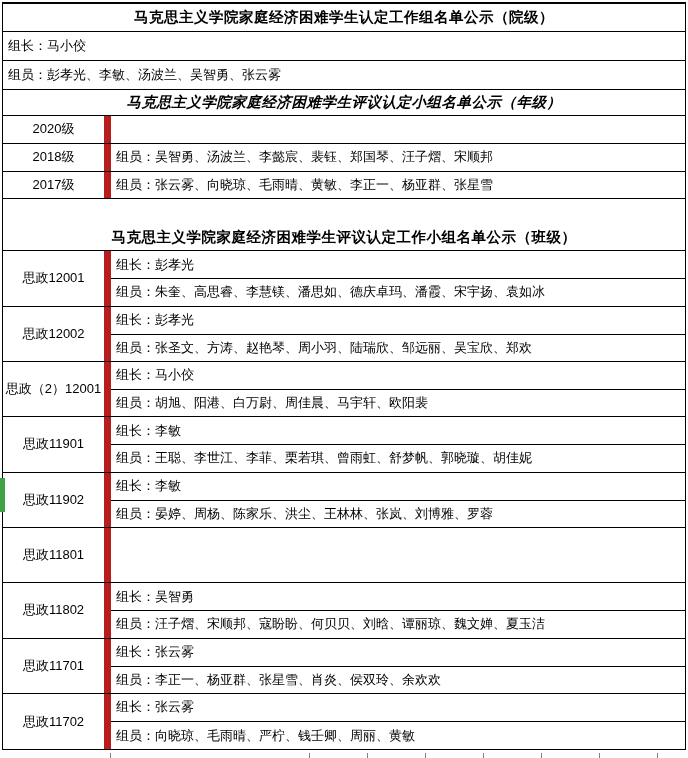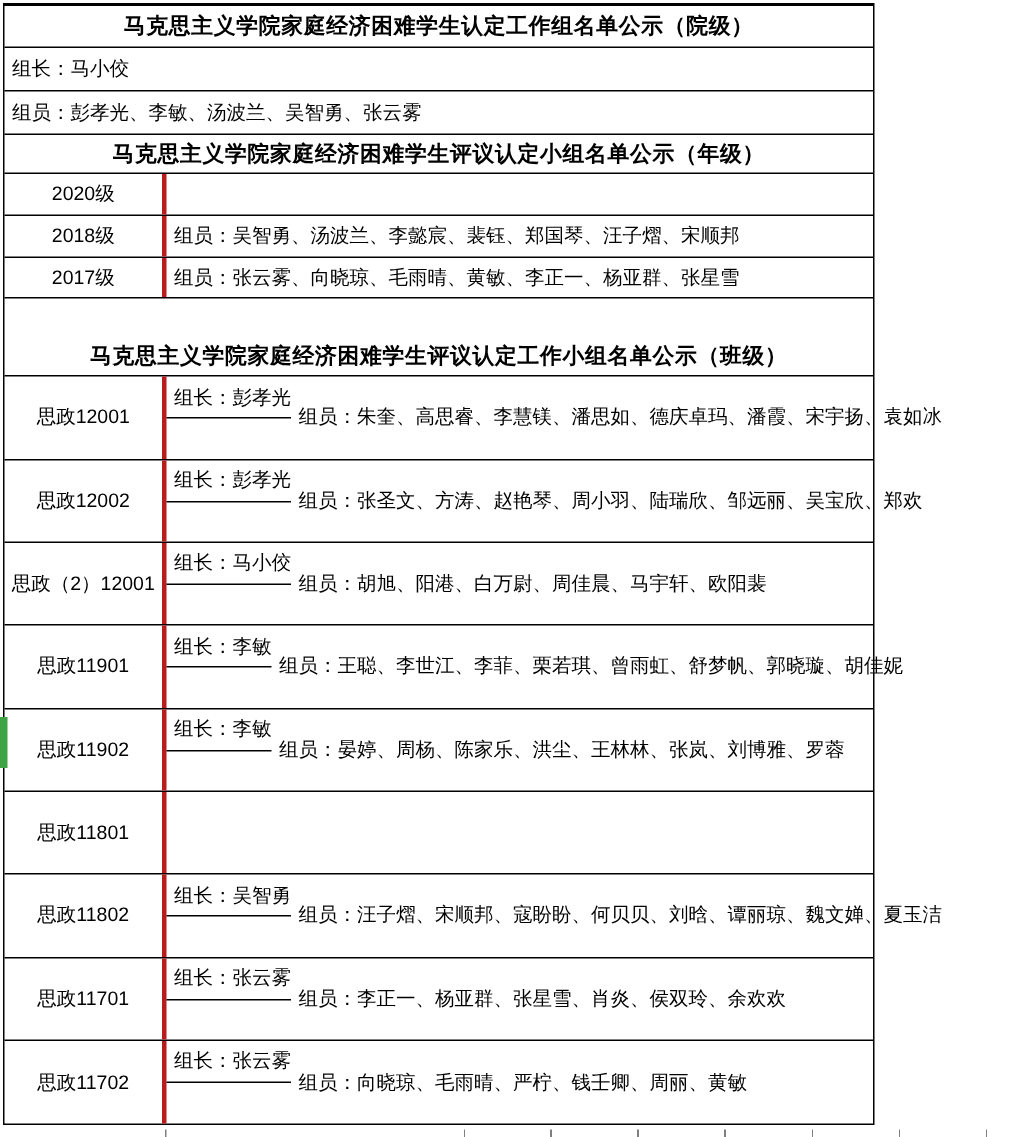--- a/index.html
+++ b/index.html
@@ -2,37 +2,37 @@
 <html lang="zh"><head>
 <meta charset="utf-8">
 <style>
   html,body{margin:0;padding:0;}
   body{
     width:688px;height:758px;position:relative;background:#fff;
     font-family:"Liberation Sans","DejaVu Sans",sans-serif;
     color:#000;overflow:hidden;
   }
   .table{
-    position:absolute;left:2px;top:2px;width:581px;box-sizing:border-box;
+    position:absolute;left:2px;top:2px;width:684px;box-sizing:border-box;
     border:1px solid #000;border-top-width:2px;background:#fff;
   }
   .row{box-sizing:border-box;border-bottom:1px solid #000;display:flex;align-items:stretch;}
   .row.last{border-bottom:none;}
   .title-row{justify-content:center;align-items:center;font-weight:bold;font-size:14.5px;letter-spacing:0.5px;}
-  .t1{height:28px;} .t2{height:26px;} .t3{height:27px;margin-top:25px;}
+  .t1{height:28px;} .t2{height:26px;font-style:italic;} .t3{height:27px;margin-top:25px;}
   .simple-row{height:29px;align-items:center;padding-left:5px;font-size:13px;}
   .grade-row{height:27.75px;}
   .block{height:55.33px;}
   .cell-left{
-    width:108px;box-sizing:border-box;border-right:3px solid #b91c1c;
+    width:108px;box-sizing:border-box;border-right:7px solid #b91c1c;
     display:flex;align-items:center;justify-content:center;
     font-size:13px;white-space:nowrap;flex:none;
   }
   .cell-right{flex:1;display:flex;align-items:center;padding-left:5px;font-size:13px;white-space:nowrap;overflow:hidden;}
-  .right-col{flex:1;display:flex;flex-direction:row;text-align:right;}
+  .right-col{flex:1;display:flex;flex-direction:column;text-align:right;}
   .subrow{box-sizing:border-box;display:flex;align-items:center;padding-left:5px;font-size:13px;white-space:nowrap;overflow:hidden;}
   .subrow.leader{height:28px;border-bottom:1px solid #000;}
   .subrow.members{flex:1;}
   .selection-bar{position:absolute;left:0;top:478px;width:5px;height:34px;}
   .grid-ticks{position:absolute;top:753px;left:252px;width:436px;height:5px;
     background:repeating-linear-gradient(to right,transparent 0px,transparent 57px,#808080 57px,#808080 58px);}
   .grid-tick-single{position:absolute;top:753px;left:110px;width:1px;height:5px;background:#808080;}
 </style>
 </head>
 <body>

